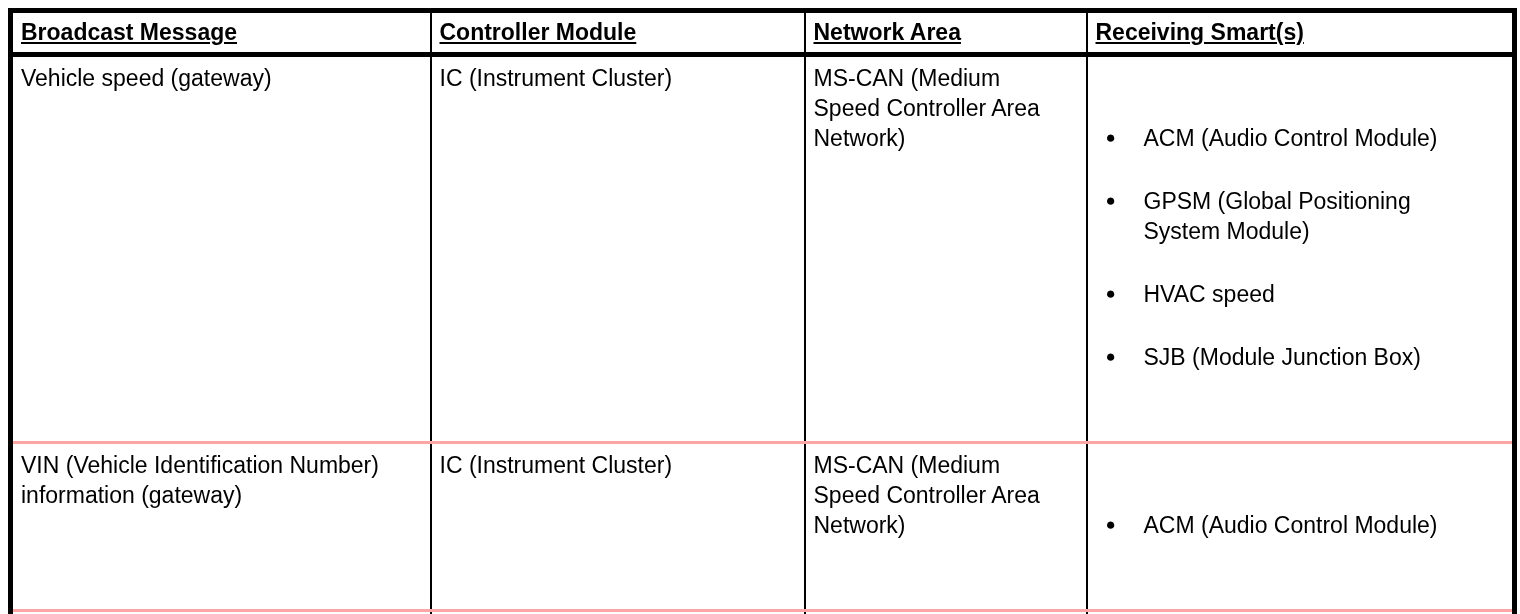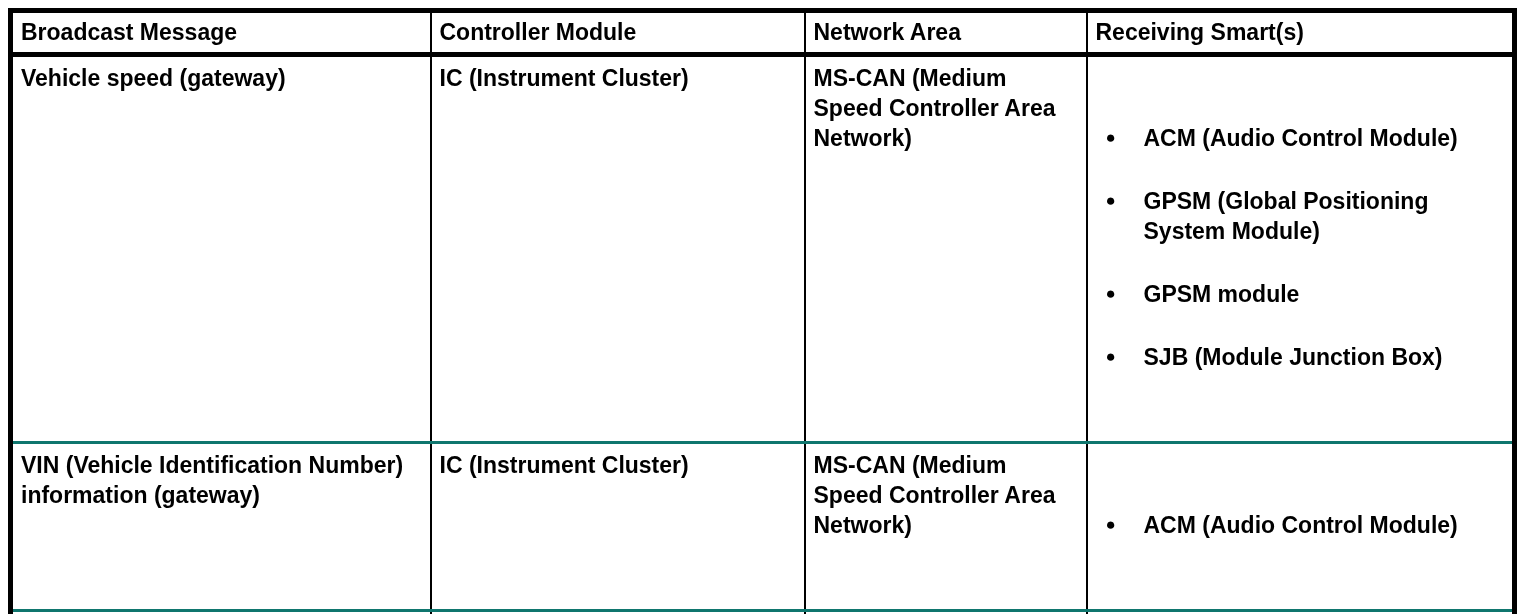--- a/index.html
+++ b/index.html
@@ -35,31 +35,31 @@
   table.msg-table th {
     font-size: 23px;
     font-weight: bold;
     text-align: left;
     vertical-align: middle;
     padding: 4px 8px 4px 8px;
     height: 44px;
     border-bottom: 5px solid #000000;
     white-space: nowrap;
     overflow: hidden;
+    text-decoration: underline;
   }
   table.msg-table td {
     font-size: 23px;
     line-height: 30px;
     vertical-align: top;
     padding: 6px 10px 6px 8px;
     white-space: pre-line;
-    font-weight: bold;
   }
   table.msg-table tbody tr + tr td {
-    border-top: 3px solid #0f766e;
+    border-top: 3px solid #fca5a5;
   }
   tr.row-1 { height: 173px; }
   tr.row-2 { height: 106px; }
   tr.row-3 { height: 262px; }
 
   ul.recv-list {
     list-style: none;
     margin: 0;
     padding: 0;
   }
@@ -102,21 +102,21 @@
         <td>Vehicle speed (gateway)</td>
         <td>IC (Instrument Cluster)</td>
         <td>MS-CAN (Medium
 Speed Controller Area
 Network)</td>
         <td>
           <ul class="recv-list">
             <li><span class="bullet">●</span><span>ACM (Audio Control Module)</span></li>
             <li><span class="bullet">●</span><span>GPSM (Global Positioning
 System Module)</span></li>
-            <li><span class="bullet">●</span><span>GPSM module</span></li>
+            <li><span class="bullet">●</span><span>HVAC speed</span></li>
             <li><span class="bullet">●</span><span>SJB (Module Junction Box)</span></li>
           </ul>
         </td>
       </tr>
       <tr class="row-2">
         <td>VIN (Vehicle Identification Number)
 information (gateway)</td>
         <td>IC (Instrument Cluster)</td>
         <td>MS-CAN (Medium
 Speed Controller Area

